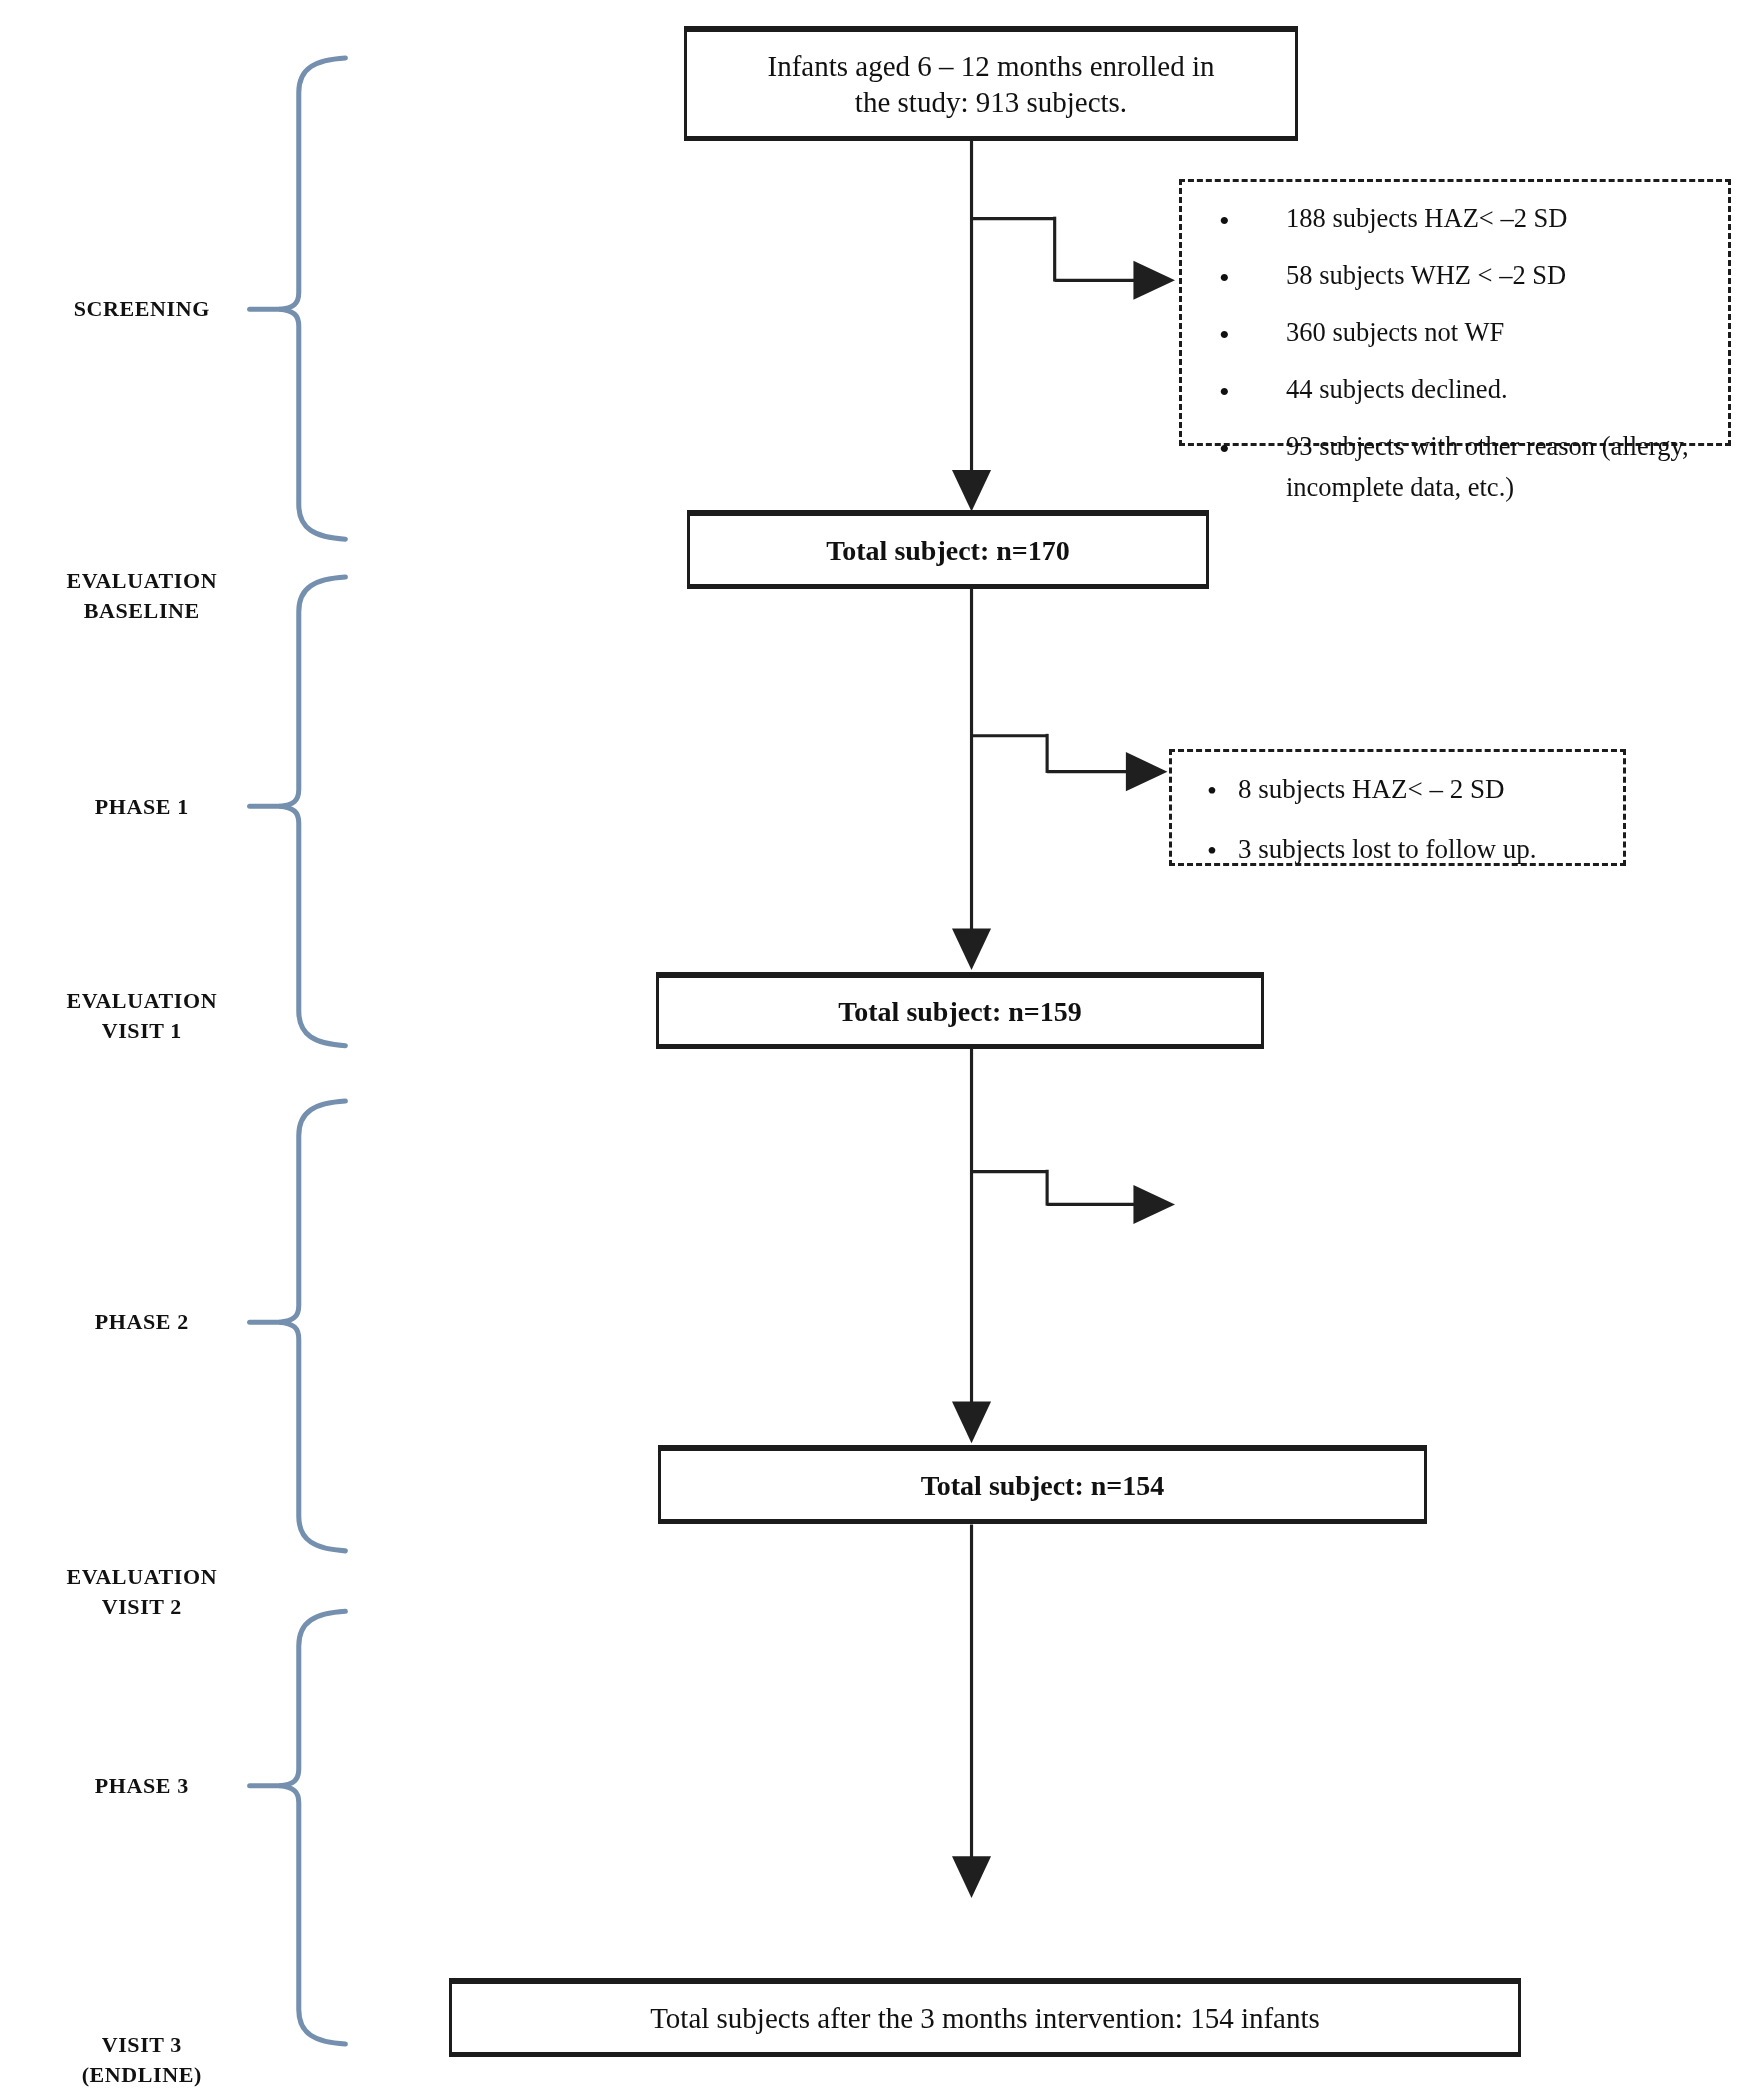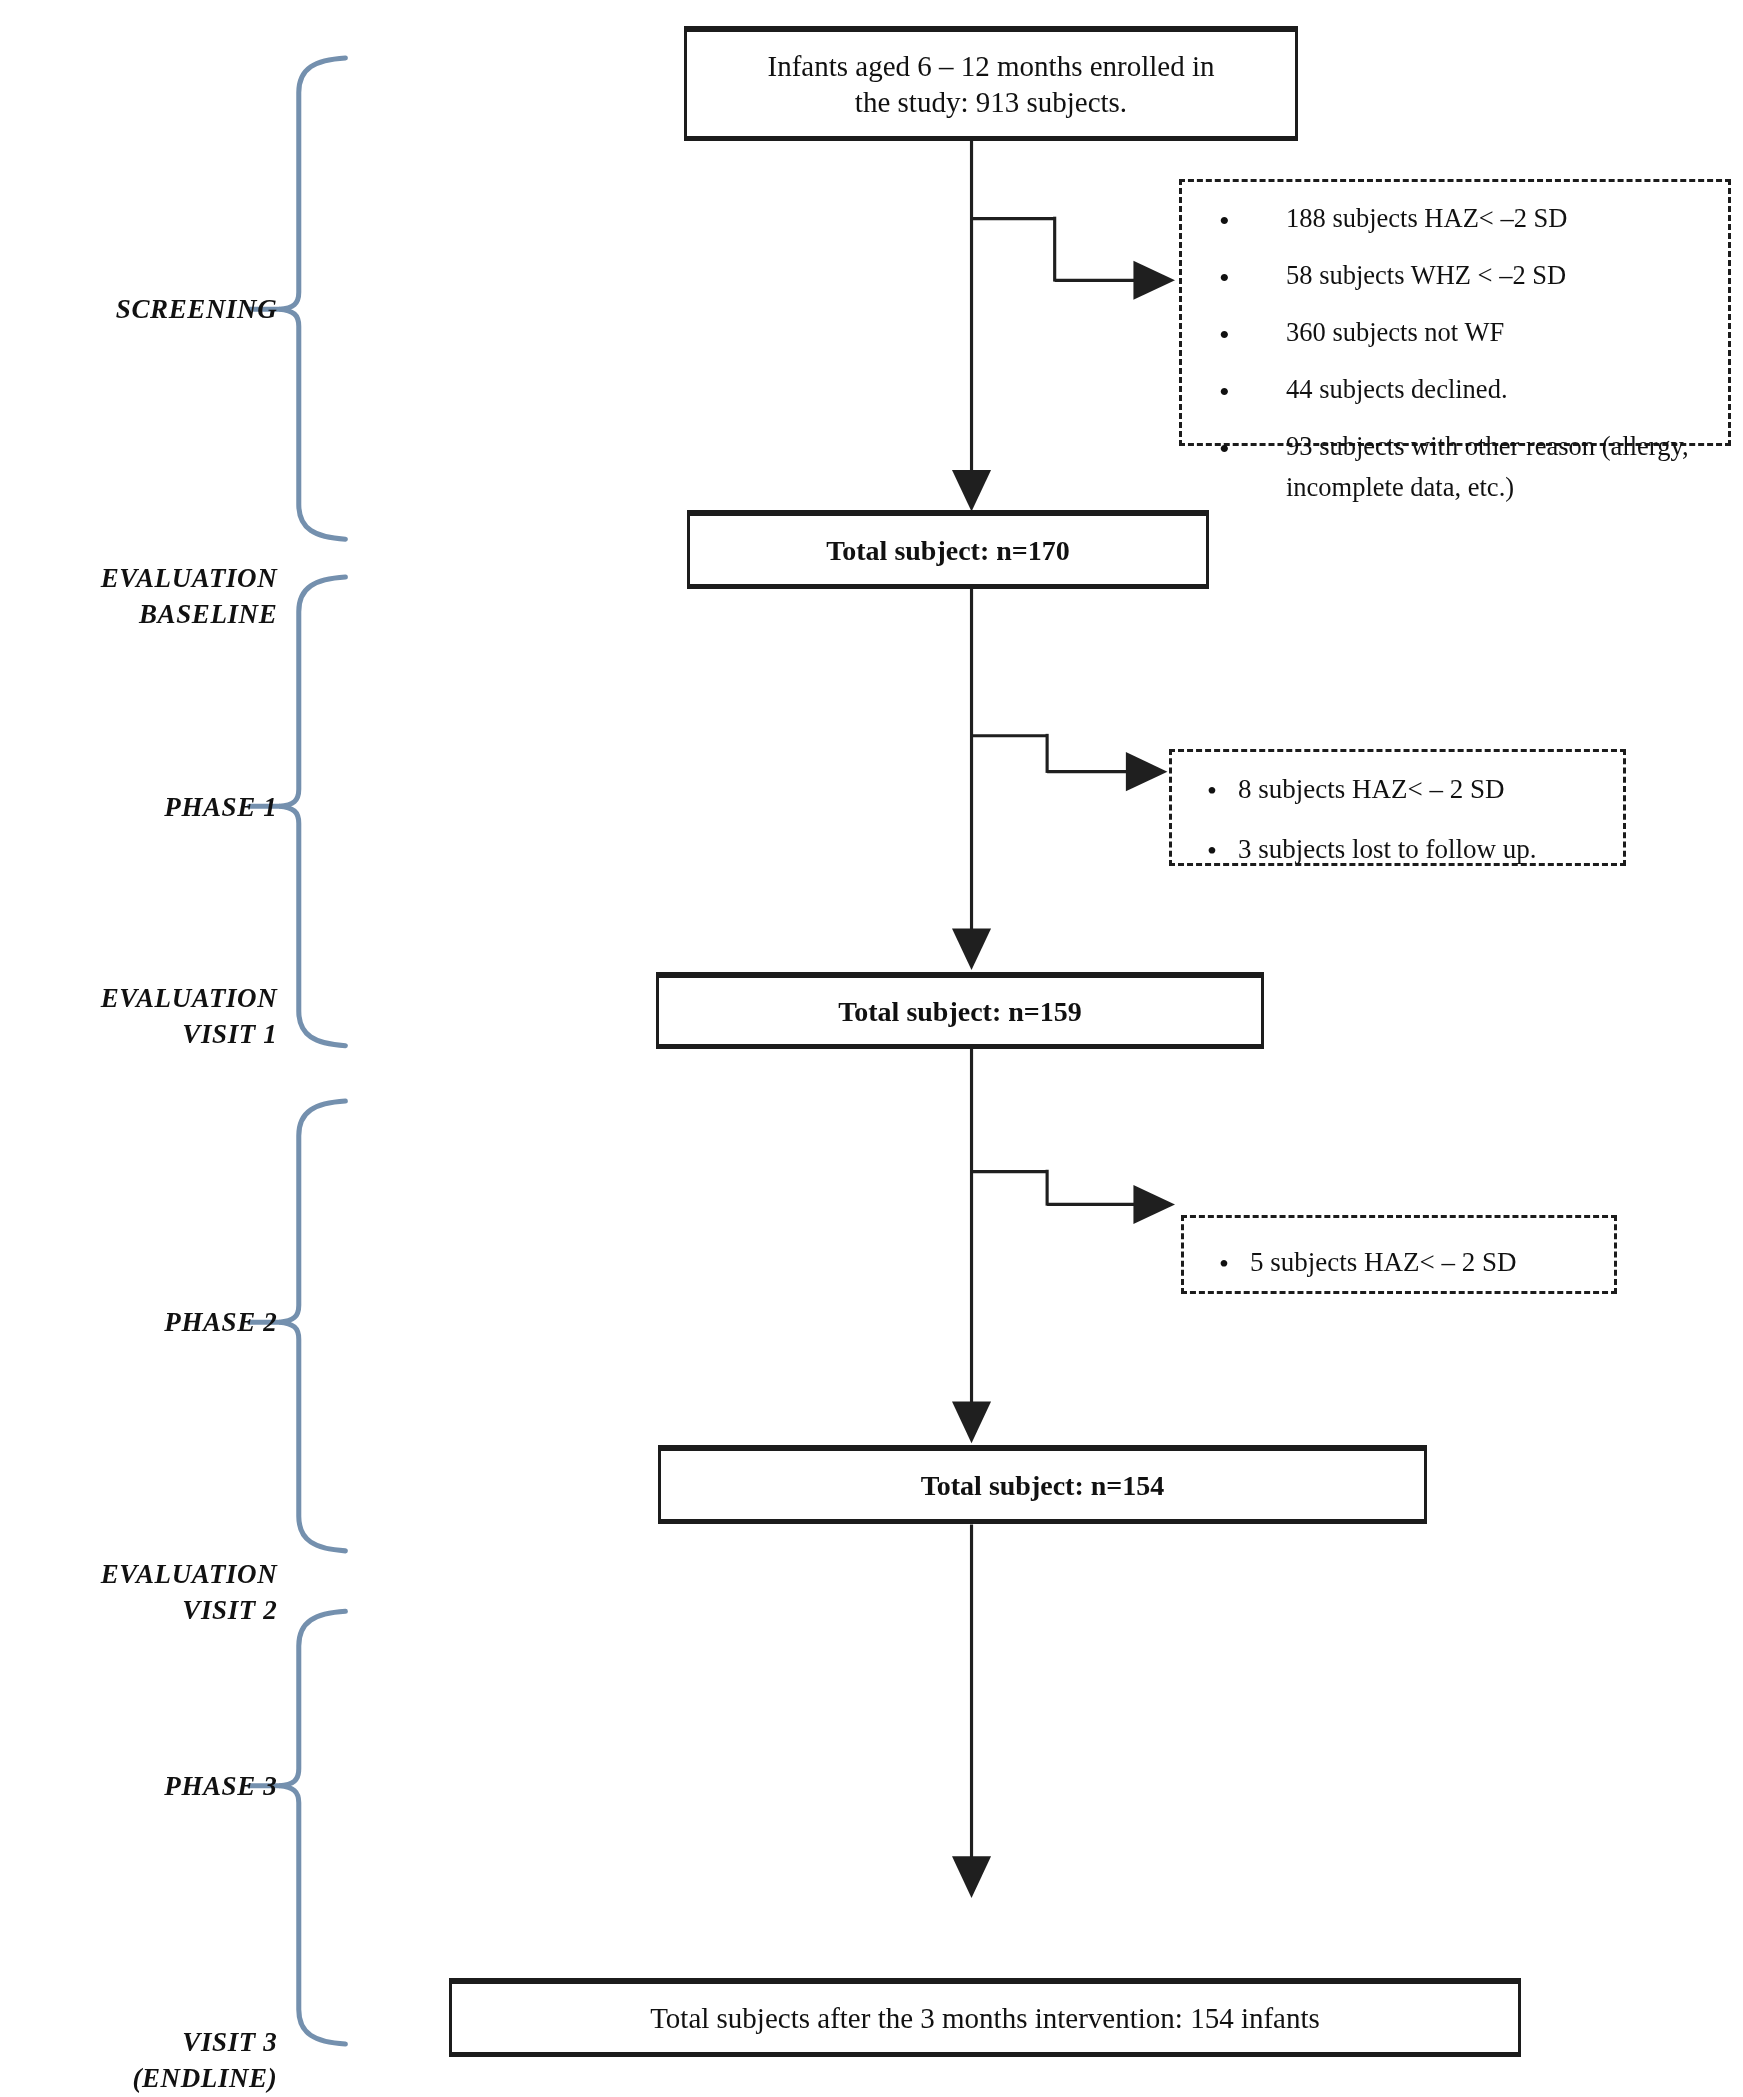--- a/index.html
+++ b/index.html
@@ -72,26 +72,25 @@
     left:35px;
     font-size:1.05em;
   }
   .dashed-box.center-v{display:flex;align-items:center;}
   
   .stage-label{
     position:absolute;
     left:6.3px;
     width:271px;
     transform:translateY(-50%);
-    text-align:right;
+    text-align:center;
     font-weight:bold;
-    font-size:27px;
+    font-size:22px;
     line-height:1.35;
     letter-spacing:0.6px;
-    font-style:italic;
   }
   .stage-label span{display:block;}
 </style>
 </head>
 <body>
 
 <div class="page">
 
   <svg class="layer" viewBox="0 0 2768 3329">
     <g stroke="#1f1f1f" stroke-width="5" fill="none">
@@ -190,25 +189,20 @@
     <ul class="list-tight">
       <li>8 subjects HAZ&lt; – 2 SD</li>
       <li>3 subjects lost to follow up.</li>
     </ul>
   </div>
 
   <div class="solid-box bold" style="left:656px;top:972px;width:608px;height:77px">
     <span>Total subject: n=159</span>
   </div>
 
-  <div class="dashed-box center-v" style="left:1181px;top:1215px;width:436px;height:79px">
-    <ul class="list-tight" style="padding-top:0">
-      <li>5 subjects HAZ&lt; – 2 SD</li>
-    </ul>
-  </div>
 
   <div class="solid-box bold" style="left:658px;top:1445px;width:769px;height:79px">
     <span>Total subject: n=154</span>
   </div>
 
   <div class="solid-box" style="left:449px;top:1978px;width:1072px;height:79px">
     <span>Total subjects after the 3 months intervention: 154 infants</span>
   </div>
 
 </div>

